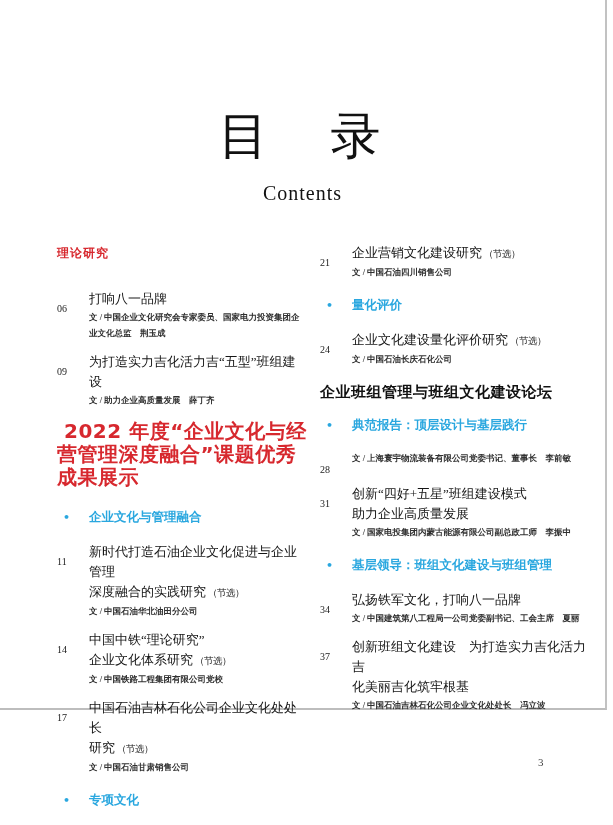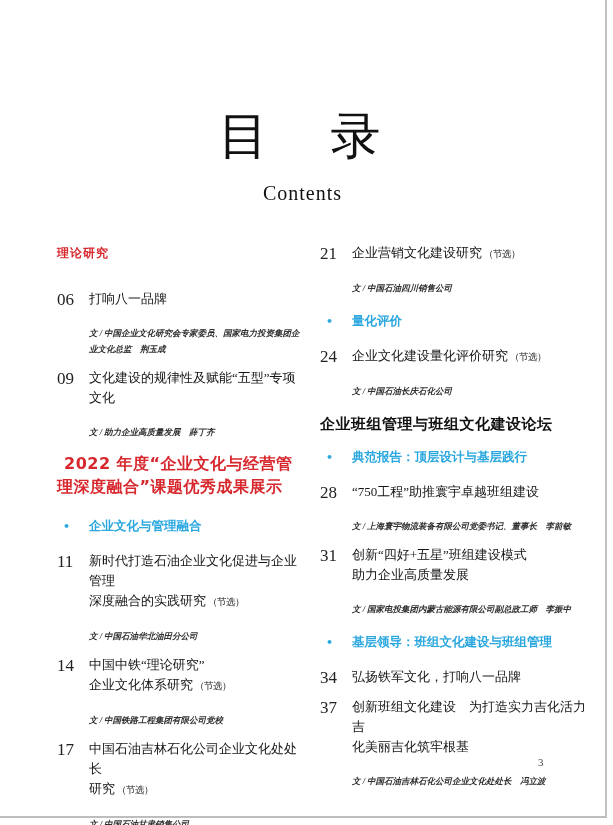--- a/index.html
+++ b/index.html
@@ -4,21 +4,21 @@
 <style>
   :root{
     --red:#d7282e;
     --blue:#2aa7df;
     --ink:#1c1c1c;
   }
   *{margin:0;padding:0;box-sizing:border-box;}
   html,body{width:613px;height:825px;background:#ffffff;overflow:hidden;}
   body{font-family:"Liberation Serif","DejaVu Serif",serif;color:var(--ink);}
   .sheet{
-    position:absolute;left:0;top:0;width:607px;height:818px;background:#fff;
+    position:absolute;left:0;top:0;width:607px;height:710px;background:#fff;
     border-right:2px solid #c2c2c2;border-bottom:2px solid #bdbdbd;
   }
   .title-cn{
     position:absolute;top:103px;left:0;width:100%;text-align:center;
     font-size:50px;letter-spacing:6px;color:#111;font-weight:500;
   }
   .title-en{
     position:absolute;top:182px;left:0;width:100%;text-align:center;
     font-size:20px;color:#111;letter-spacing:1px;
   }
@@ -26,46 +26,47 @@
   .col-left{left:57px;width:250px;}
   .col-right{left:320px;width:278px;}
 
   .sec-red{
     font-family:"DejaVu Sans","Liberation Sans",sans-serif;
     color:var(--red);font-weight:800;font-size:12px;letter-spacing:1px;
     margin:2px 0 27px 0;
   }
   .sec-red-big{
     font-family:"DejaVu Sans","Liberation Sans",sans-serif;
-    color:var(--red);font-weight:800;font-size:16px;line-height:23px;
+    color:var(--red);font-weight:800;font-size:20px;line-height:23px;
     letter-spacing:0.5px;text-indent:7px;margin:10px 0 20px 0;
   }
   .sec-black{
     font-family:"DejaVu Sans","Liberation Sans",sans-serif;
     color:#111;font-weight:800;font-size:15px;letter-spacing:0.5px;
     margin:14px 0 10px 0;
   }
   .subsec{
     display:flex;align-items:baseline;
     font-family:"DejaVu Sans","Liberation Sans",sans-serif;
     color:var(--blue);font-weight:700;font-size:12.5px;
     margin:15px 0 16px 0;
   }
   .subsec .bullet{width:32px;padding-left:6px;font-size:11px;color:var(--blue);}
   .entry{display:flex;margin-bottom:9px;}
   .entry .num{
-    width:32px;flex:none;font-size:17px;color:#222;padding-top:1px;
+    width:32px;flex:none;font-size:10px;color:#222;padding-top:1px;
     font-family:"Liberation Serif","DejaVu Serif",serif;
+    margin-top:13px;
   }
   .entry .body{flex:1;}
   .entry .tline{font-size:13px;line-height:20px;color:#151515;}
   .entry .excerpt{font-size:9.5px;font-weight:400;letter-spacing:-0.5px;}
   .entry .byline{
     font-size:8.5px;font-weight:700;color:#303030;line-height:16px;
-    margin-top:16px;margin-bottom:2px;font-style:italic;
+    margin-top:0;margin-bottom:2px;
   }
   .footer-num{
     position:absolute;left:538px;top:756px;font-size:11px;color:#444;
   }
 </style>
 </head>
 <body>
 
 <div class="sheet">
   <div class="title-cn">目　录</div>
@@ -75,21 +76,21 @@
       <div class="entry">
         <span class="num">06</span>
         <div class="body">
           <div class="tline">打响八一品牌</div>
           <div class="byline">文 / 中国企业文化研究会专家委员、国家电力投资集团企业文化总监　荆玉成</div>
         </div>
       </div>
       <div class="entry">
         <span class="num">09</span>
         <div class="body">
-          <div class="tline">文化建设的规律性及赋能“五型”专项文化</div>
+          <div class="tline">为打造实力吉化活力吉“五型”班组建设</div>
           <div class="byline">文 / 助力企业高质量发展　薛丁齐</div>
         </div>
       </div>
       <div class="sec-red-big">2022 年度“企业文化与经营管理深度融合”课题优秀成果展示</div>
       <div class="subsec">
         <span class="bullet">•</span>
         <span>企业文化与管理融合</span>
       </div>
       <div class="entry">
         <span class="num">11</span>
@@ -140,40 +141,40 @@
         </div>
       </div>
       <div class="sec-black">企业班组管理与班组文化建设论坛</div>
       <div class="subsec">
         <span class="bullet">•</span>
         <span>典范报告：顶层设计与基层践行</span>
       </div>
       <div class="entry">
         <span class="num">28</span>
         <div class="body">
-          <div class="tline">“750工程”助推寰宇卓越班组建设</div>
           <div class="byline">文 / 上海寰宇物流装备有限公司党委书记、董事长　李前敏</div>
         </div>
       </div>
       <div class="entry">
         <span class="num">31</span>
         <div class="body">
           <div class="tline">创新“四好+五星”班组建设模式</div>
           <div class="tline">助力企业高质量发展</div>
           <div class="byline">文 / 国家电投集团内蒙古能源有限公司副总政工师　李振中</div>
         </div>
       </div>
       <div class="subsec">
         <span class="bullet">•</span>
         <span>基层领导：班组文化建设与班组管理</span>
       </div>
       <div class="entry">
         <span class="num">34</span>
         <div class="body">
           <div class="tline">弘扬铁军文化，打响八一品牌</div>
+          <div class="byline">文 / 中国建筑第八工程局一公司党委副书记、工会主席　夏丽</div>
         </div>
       </div>
       <div class="entry">
         <span class="num">37</span>
         <div class="body">
           <div class="tline">创新班组文化建设　为打造实力吉化活力吉</div>
           <div class="tline">化美丽吉化筑牢根基</div>
           <div class="byline">文 / 中国石油吉林石化公司企业文化处处长　冯立波</div>
         </div>
       </div>

